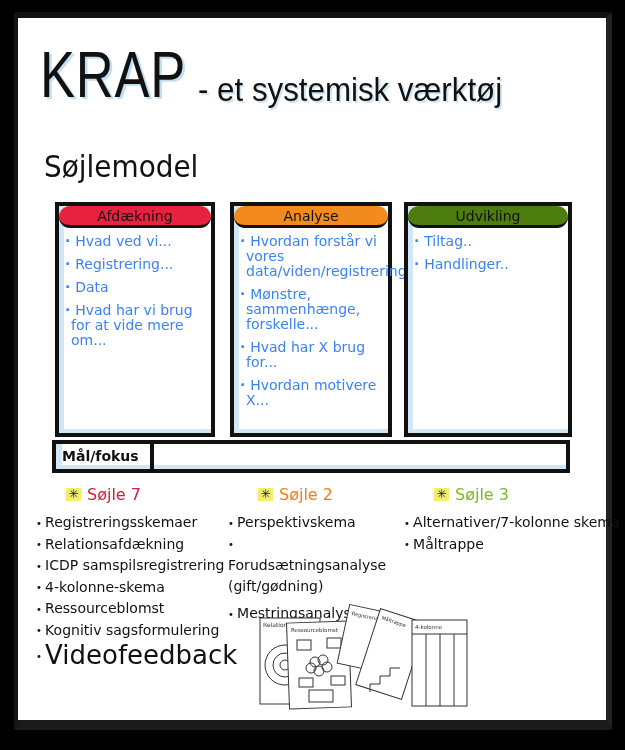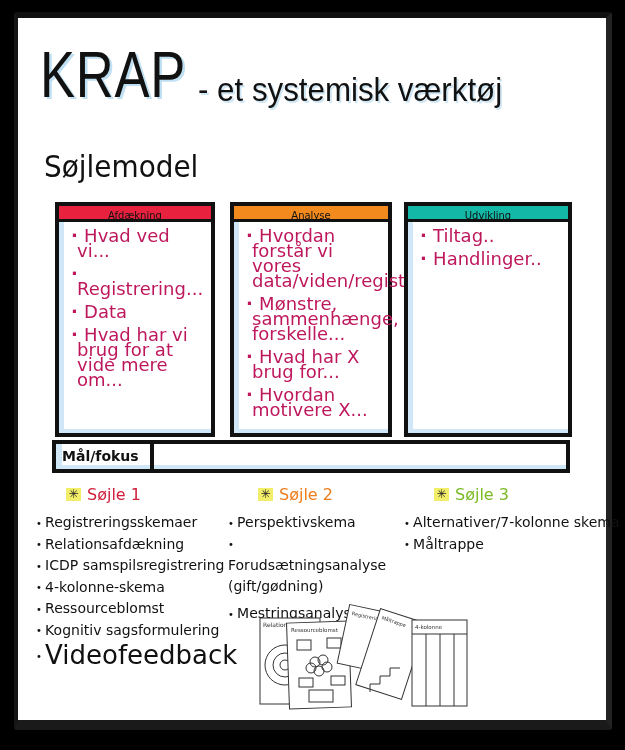--- a/index.html
+++ b/index.html
@@ -38,27 +38,27 @@
     transform: scaleX(0.9); transform-origin: left;
   }
 
   .column {
     position: absolute; top: 202px; height: 235px;
     border: 4px solid #111;
     background: #fff;
     box-shadow: inset 5px -4px 0 #cfe7f6;
   }
   .col-header {
-    height: 16px; border-bottom: 3px solid #111;
-    text-align: center; font-size: 10px; line-height: 20px; color: #111;
+    height: 22px; border-bottom: 3px solid #111;
+    text-align: center; font-size: 14px; line-height: 20px; color: #111; border-radius: 11px;
   }
   .col-items { list-style: none; padding: 6px 6px 0 6px; }
   .col-items li {
-    font-size: 18px; line-height: 15px; color: #be185d; margin-bottom: 8px;
-    padding-left: 12px; text-indent: -6px;
+    font-size: 14px; line-height: 15px; color: #3b82f6; margin-bottom: 8px;
+    padding-left: 6px; text-indent: -6px;
   }
   .col-items li::before { content: "· "; font-weight: bold; }
 
   .col1 { left: 55px; width: 160px; }
   .col2 { left: 230px; width: 162px; }
   .col3 { left: 404px; width: 168px; }
 
   .focus-row {
     position: absolute; left: 52px; top: 440px; width: 518px; height: 33px;
     border: 4px solid #111; background: #fff;
@@ -123,35 +123,35 @@
   <div class="col-header" style="background:#f28a1e">Analyse</div>
   <ul class="col-items">
     <li>Hvordan forstår vi vores data/viden/registreringer...</li>
     <li>Mønstre, sammenhænge, forskelle...</li>
     <li>Hvad har X brug for...</li>
     <li>Hvordan motivere X...</li>
   </ul>
 </div>
 
 <div class="column col3">
-  <div class="col-header" style="background:#14b8a6">Udvikling</div>
+  <div class="col-header" style="background:#4d7c0f">Udvikling</div>
   <ul class="col-items">
     <li>Tiltag..</li>
     <li>Handlinger..</li>
   </ul>
 </div>
 
 <div class="focus-row">
   <div class="focus-label">Mål/fokus</div>
 </div>
 
 <div class="pillar p1">
   <div class="pillar-title">
     <span class="star">✳</span>
-    <span>Søjle 1</span>
+    <span>Søjle 7</span>
   </div>
   <ul class="pillar-items">
     <li>Registreringsskemaer</li>
     <li>Relationsafdækning</li>
     <li>ICDP samspilsregistrering</li>
     <li>4-kolonne-skema</li>
     <li>Ressourceblomst</li>
     <li>Kognitiv sagsformulering</li>
     <li class="big-item">Videofeedback</li>
   </ul>

